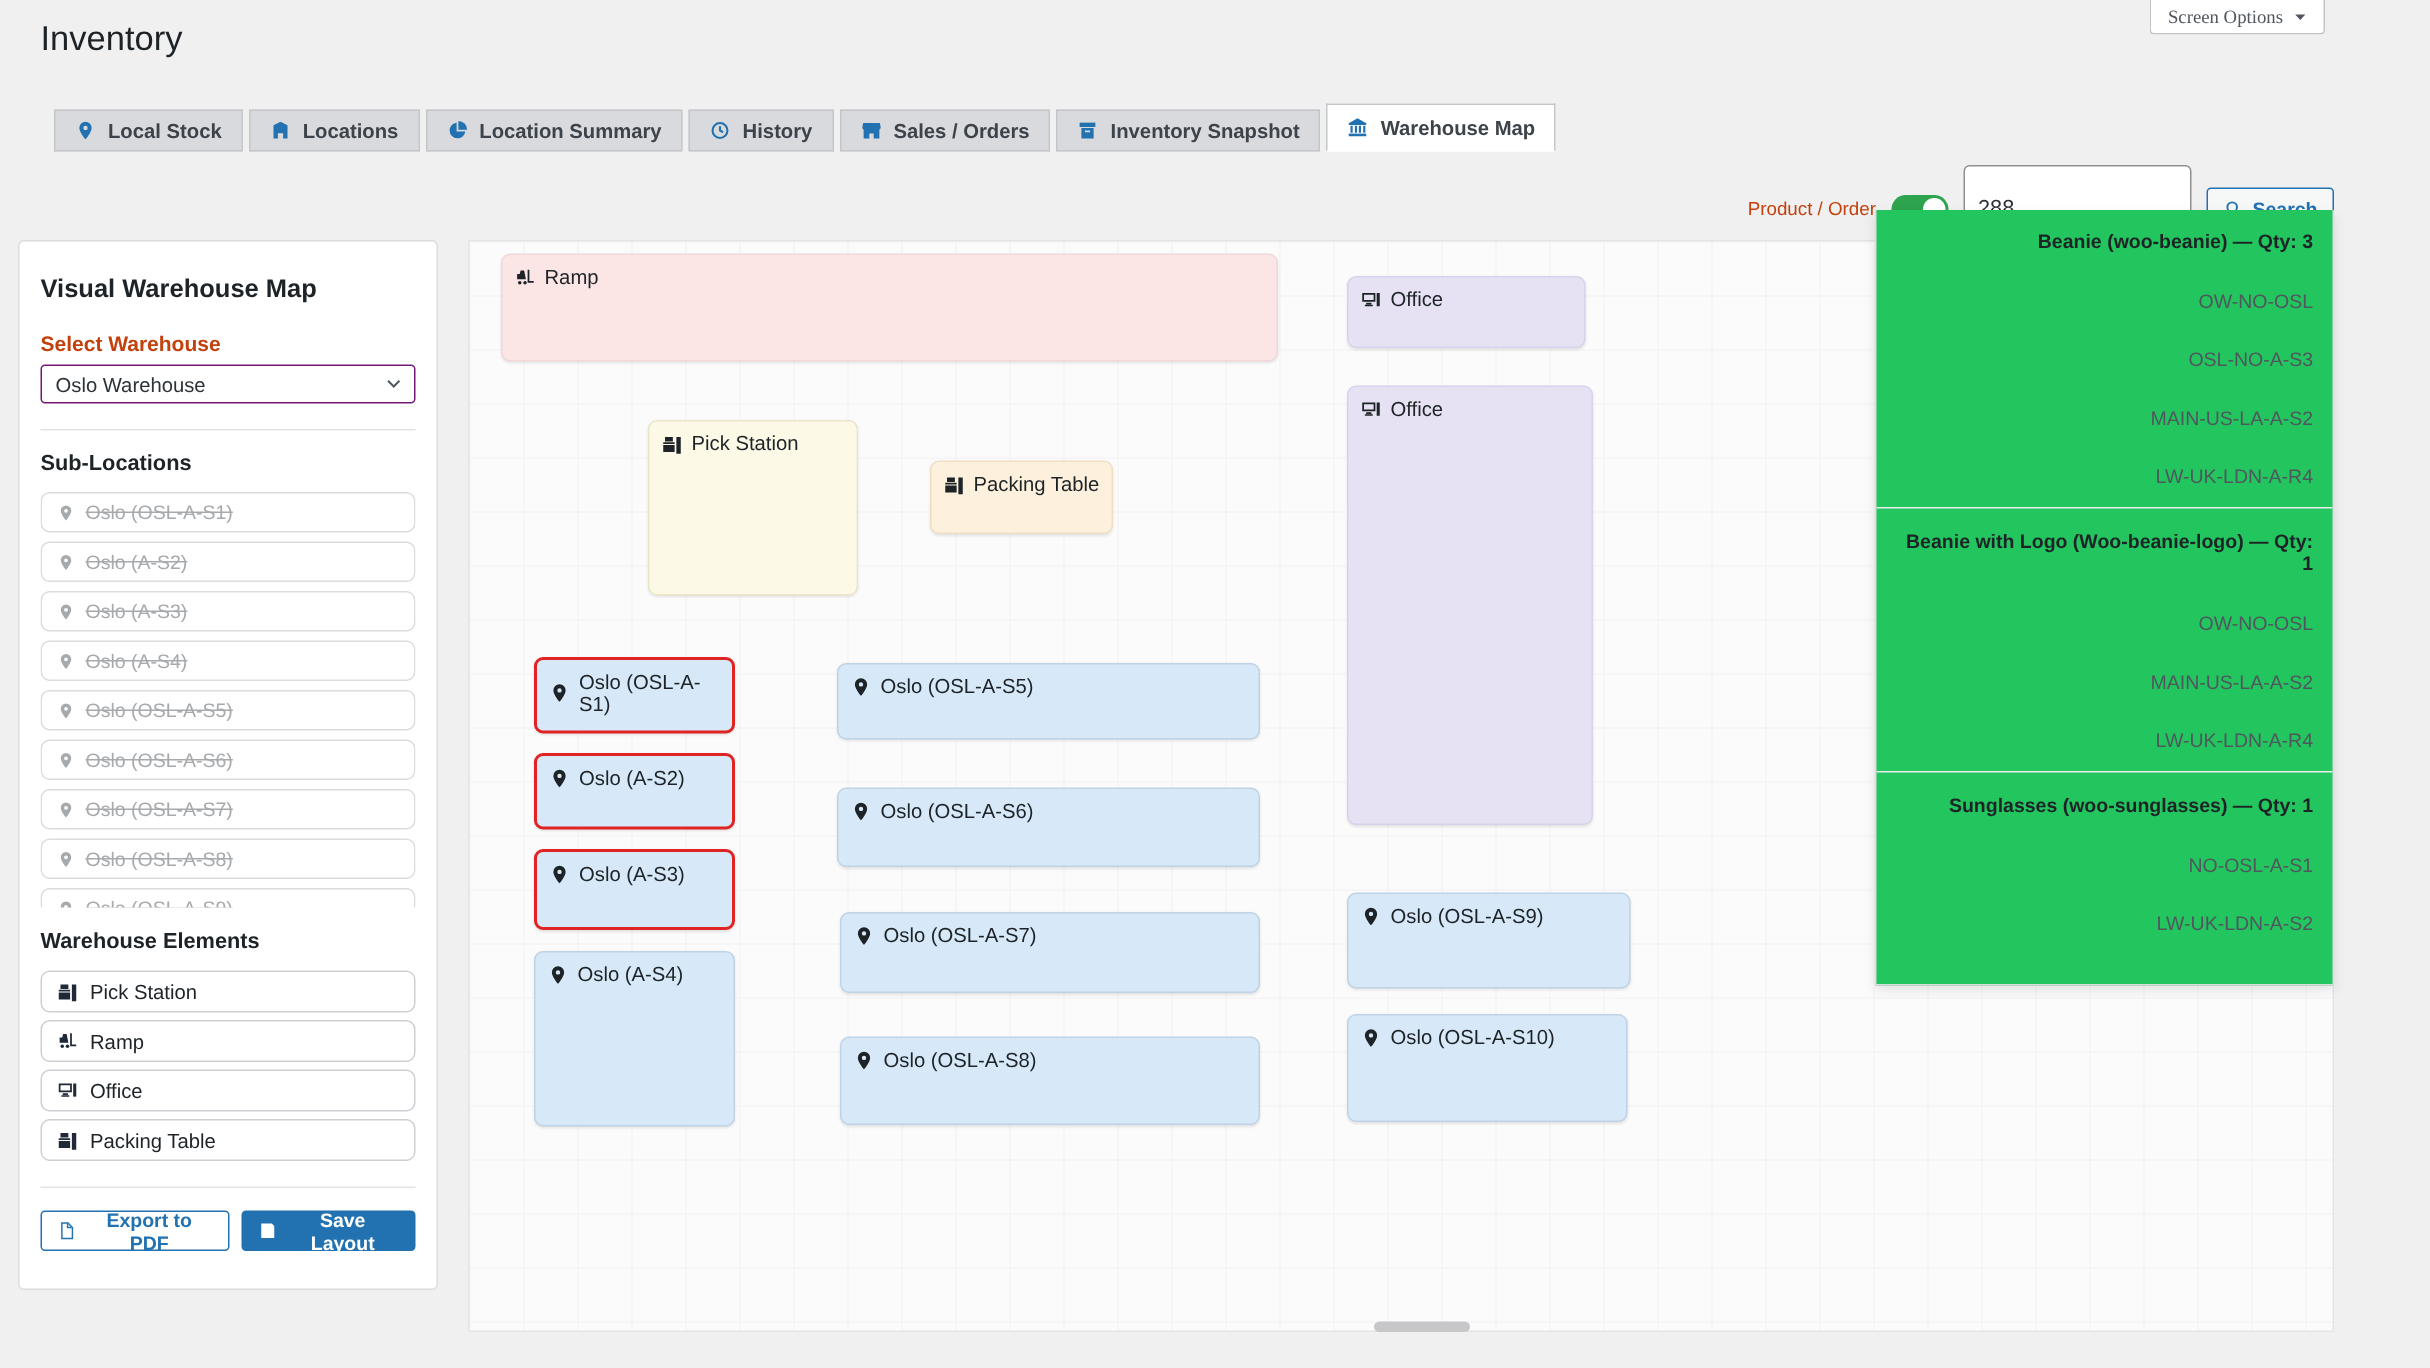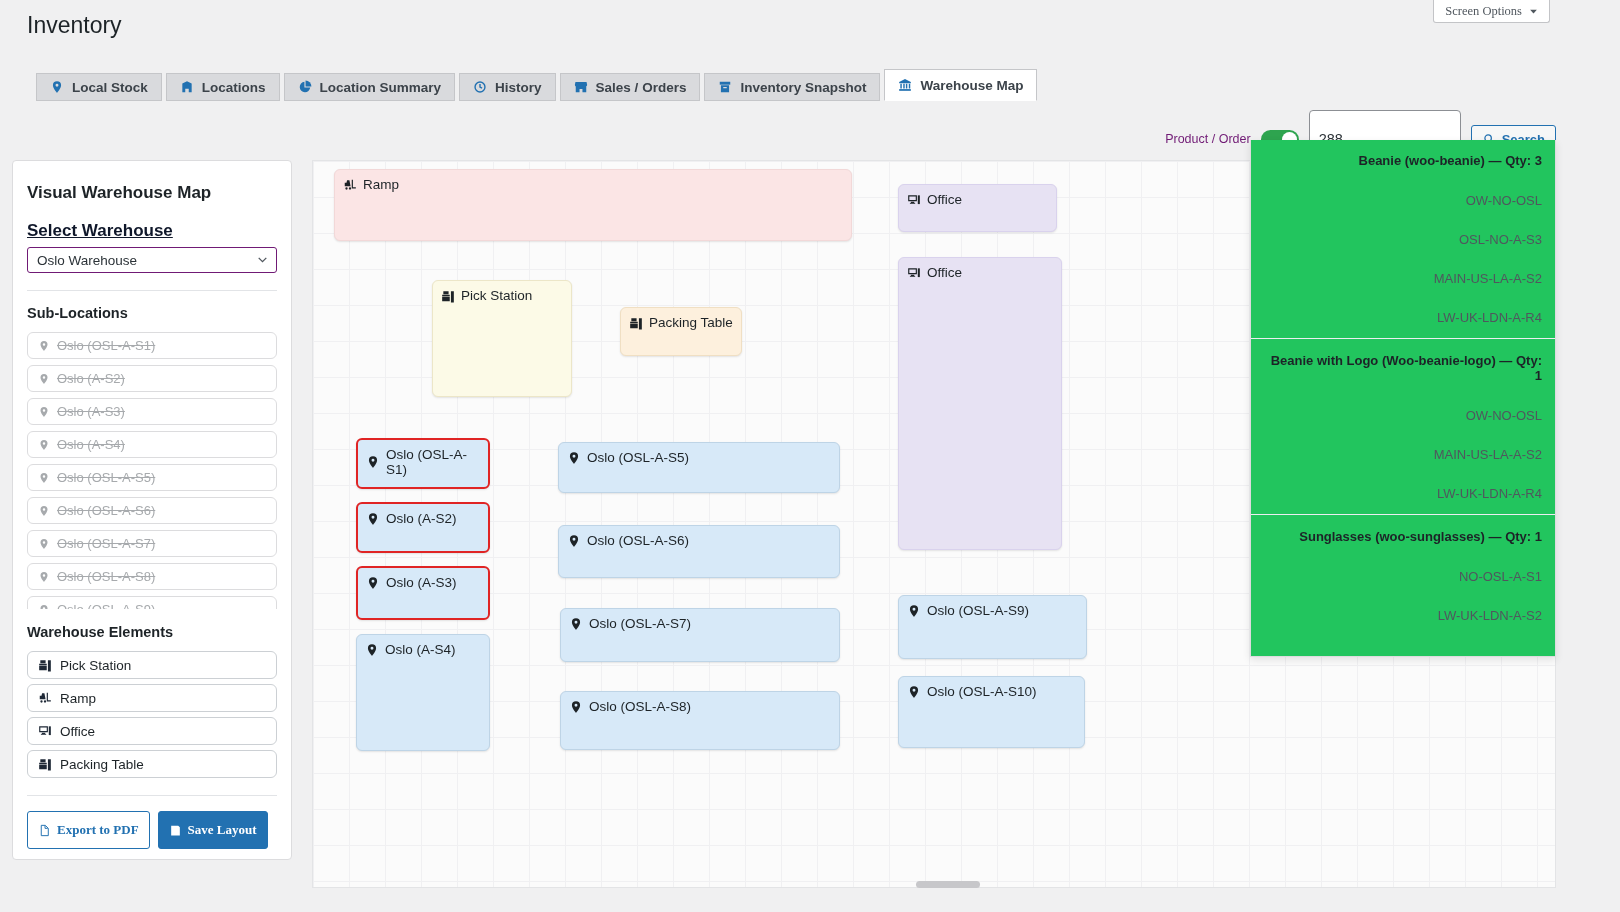--- a/index.html
+++ b/index.html
@@ -12,49 +12,49 @@
   .screen-options .chev{font-size:9px;color:#50575e;}
 
   
   .tab-bar{position:absolute;left:17px;top:69px;display:flex;gap:4px;align-items:flex-end;padding-left:19px;}
   .tab{display:flex;align-items:center;gap:8px;height:28px;box-sizing:border-box;padding:0 13px;background:#d9dadd;border:1px solid #c5c6c9;font-size:13.5px;font-weight:bold;color:#3c434a;cursor:pointer;white-space:nowrap;}
   .tab .icon{color:var(--accent-blue);}
   .tab.active{background:#fff;height:32px;border-bottom-color:#fff;}
 
   
   .toolbar{position:absolute;top:110px;right:64px;display:flex;align-items:center;gap:10px;}
-  .toggle-label{font-size:12.5px;color:#701a75;}
+  .toggle-label{font-size:12.5px;color:#c2410c;}
   .toggle{width:38px;height:19px;border-radius:10px;background:var(--toggle-green);position:relative;cursor:pointer;}
   .toggle .knob{position:absolute;right:2px;top:2px;width:15px;height:15px;border-radius:50%;background:#fff;}
   .search-input{width:132px;height:24px;border:1px solid #8c8f94;border-radius:4px;padding:16px 9px;font-size:14.5px;color:#2c3338;font-family:"Liberation Sans",sans-serif;background:#fff;}
   .search-btn{height:28px;display:flex;align-items:center;gap:6px;padding:0 10px;background:#f6f7f7;border:1px solid var(--accent-blue);border-radius:3px;color:var(--accent-blue);font-size:13px;font-weight:600;cursor:pointer;font-family:"Liberation Sans",sans-serif;}
 
   
   .results-panel{position:absolute;top:140px;right:64px;width:306px;box-sizing:border-box;background:#22c55e;border:1px solid #dcdcde;border-top:none;box-shadow:0 3px 8px rgba(0,0,0,.10);padding:8px 13px 29px;z-index:30;}
   .res-title{font-size:13px;font-weight:bold;color:#1d2327;text-align:right;padding:5px 0;cursor:pointer;}
   .res-code{font-size:13px;color:#50575e;text-align:right;padding:4px 0;cursor:pointer;margin-top:16px;}
   .res-div{border-top:1px solid #eceef0;margin:9px -13px;}
 
   
   .sidebar{position:absolute;left:12px;top:160px;width:280px;height:700px;box-sizing:border-box;background:#fff;border:1px solid #dcdcde;border-radius:4px;padding:18px 14px;}
   .sb-title{font-size:17px;font-weight:bold;color:#1d2327;margin:4px 0 18px;}
-  .select-label{font-size:17px;font-weight:bold;color:#0f172a;margin-bottom:6px;text-decoration:underline;}
+  .select-label{font-size:14px;font-weight:bold;color:#c2410c;margin-bottom:6px;}
   .select-box{position:relative;height:26px;box-sizing:border-box;border:1px solid #701a75;border-radius:3px;background:#fff;display:flex;align-items:center;padding:0 26px 0 9px;font-size:13.5px;color:#2c3338;cursor:pointer;}
   .select-box .chev{position:absolute;right:7px;top:5px;color:#50575e;}
   .sb-divider{border:none;border-top:1px solid #e2e4e7;margin:17px 0 14px;}
   .section-title{font-size:14.5px;font-weight:bold;color:#1d2327;margin:0 0 11px;}
   .subloc-list{display:flex;flex-direction:column;gap:6px;max-height:277px;overflow:hidden;}
   .subloc{flex:0 0 27px;box-sizing:border-box;border:1px solid #dcdcde;border-radius:6px;display:flex;align-items:center;gap:7px;padding:0 10px;font-size:13px;color:#a7aaad;text-decoration:line-through;background:#fff;cursor:grab;}
   .subloc .icon{color:#a7aaad;}
   .elements-title{margin-top:15px;}
   .elem-list{display:flex;flex-direction:column;gap:5px;}
   .elem{height:28px;box-sizing:border-box;border:1px solid #ccd0d4;border-radius:6px;display:flex;align-items:center;gap:8px;padding:0 10px;font-size:13.5px;color:#1d2327;background:#fff;cursor:grab;}
   .elem .icon{color:#1f2937;}
   .actions{display:flex;gap:8px;margin-top:15px;}
-  .btn{display:flex;align-items:center;gap:6px;height:38px;padding:0 10px;border-radius:3px;font-size:13px;font-weight:600;cursor:pointer;font-family:Liberation Serif, serif;}
+  .btn{display:flex;align-items:center;gap:6px;height:27px;padding:0 10px;border-radius:3px;font-size:13px;font-weight:600;cursor:pointer;font-family:Liberation Sans, sans-serif;}
   .btn-outline{background:#fff;border:1px solid var(--accent-blue);color:var(--accent-blue);}
   .btn-primary{background:var(--accent-blue);border:1px solid var(--accent-blue);color:#fff;}
 
   
   .canvas{position:absolute;left:312px;top:160px;width:1244px;height:728px;box-sizing:border-box;background-color:#fbfbfb;border:1px solid #e3e4e6;background-image:linear-gradient(#f0f0f2 1px,transparent 1px),linear-gradient(90deg,#f0f0f2 1px,transparent 1px);background-size:36px 36px;}
   .node{position:absolute;box-sizing:border-box;border-radius:6px;box-shadow:0 1px 2px rgba(0,0,0,.10);padding:7px 8px;font-size:13.5px;color:#1d2327;border:1px solid transparent;cursor:grab;}
   .node-label{display:flex;align-items:center;gap:6px;}
   .node.location{background:var(--location-fill);border-color:#bed4e6;}
   .node.location.hl{border:2px solid var(--highlight-red);}
   .node.ramp{background:var(--ramp-fill);border-color:#f2d8d8;}

